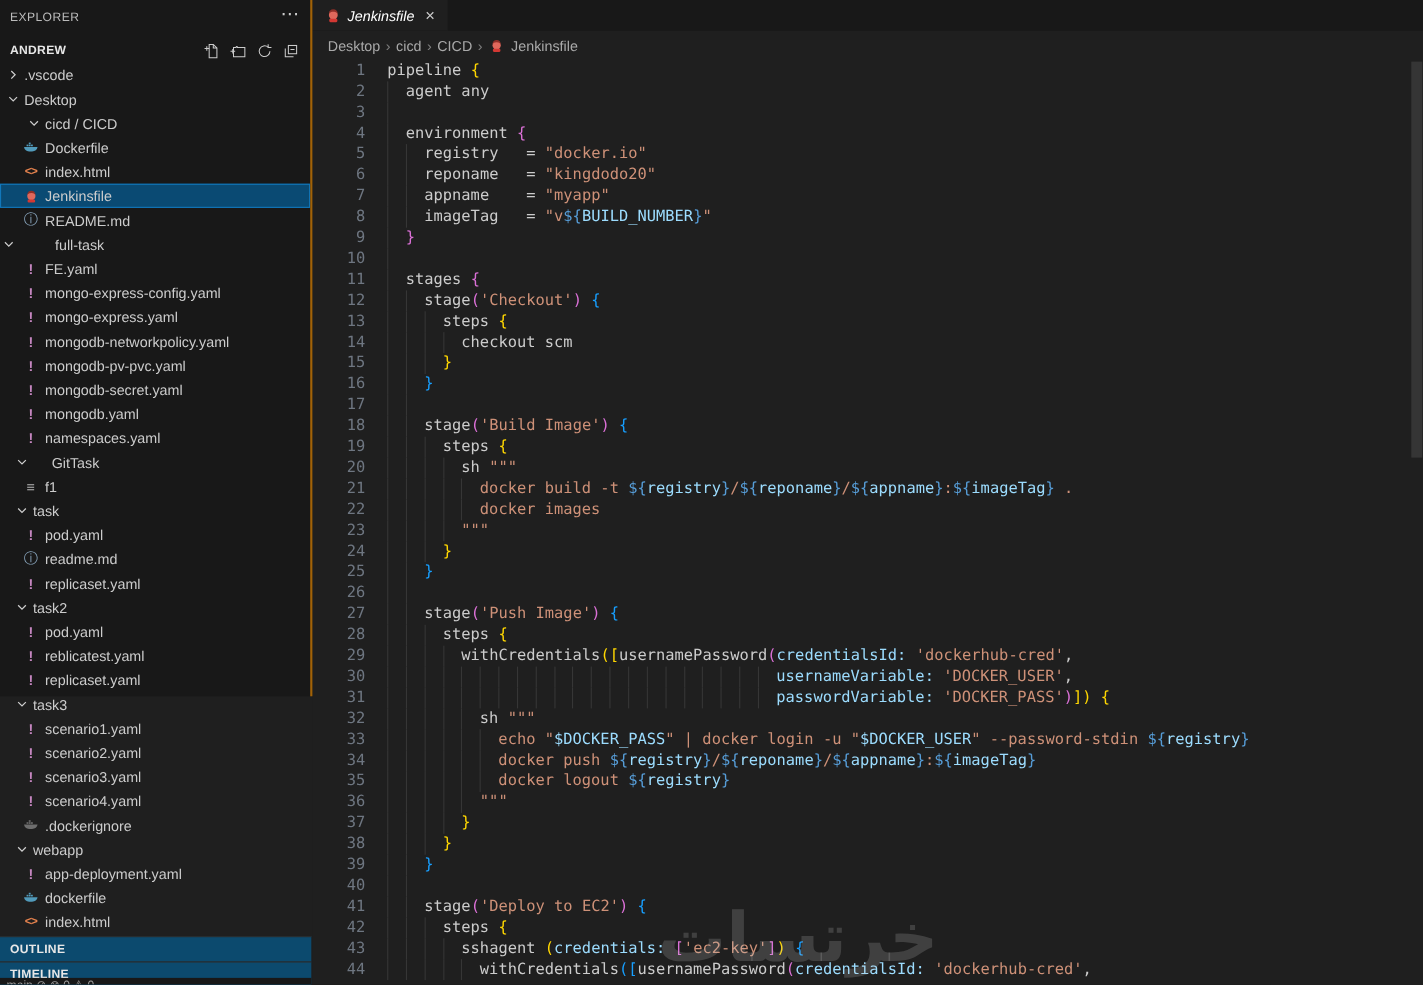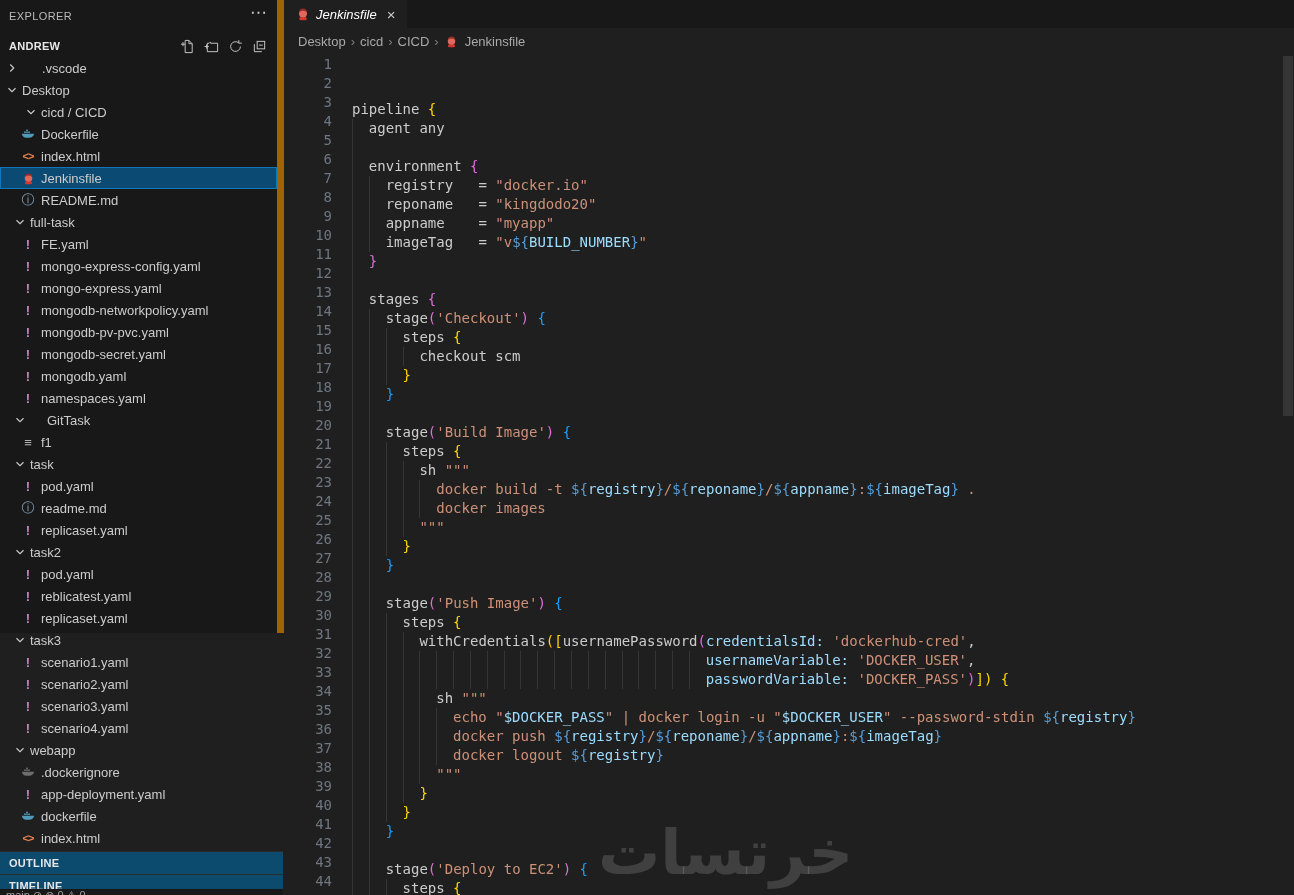--- a/index.html
+++ b/index.html
@@ -1,21 +1,21 @@
 <!DOCTYPE html>
 <html><head>
 <meta charset="utf-8">
 <style>
   * { margin:0; padding:0; box-sizing:border-box; }
   html,body { width:1294px; height:895px; overflow:hidden; }
   body { background:#1f1f1f; font-family:"Liberation Sans",sans-serif; color:#cccccc; position:relative; }
 
   
   #sidebar { position:absolute; left:0; top:0; width:284px; height:633px;
-             background:#181818; border-right:7px solid #a16207; z-index:2; }
+             background:#181818; border-right:2px solid #a16207; z-index:2; }
   .ex-title { height:35px; padding:10px 8px 0 9px; font-size:11px; color:#bbbbbb; letter-spacing:.4px; position:relative; }
   .ex-ellipsis { position:absolute; right:10px; top:2px; font-size:17px; color:#cccccc; cursor:pointer; }
   .sec-head { height:22px; display:flex; align-items:center; padding-left:9px; font-size:11px; font-weight:bold;
               color:#e7e7e7; letter-spacing:.3px; }
   .sec-actions { margin-left:auto; display:flex; align-items:center; gap:8px; padding-right:10px; }
   .sec-actions span { width:16px; height:16px; display:inline-flex; align-items:center; justify-content:center; cursor:pointer; }
   #tree { height:795px; overflow:hidden; }
   .trow { display:flex; align-items:center; height:22px; font-size:13px; color:#cccccc;
           white-space:nowrap; cursor:pointer; }
   .trow.sel { background:#0a4a73; outline:1px solid #1177bb; outline-offset:-1px; }
@@ -35,21 +35,21 @@
   #tabbar { height:28px; background:#181818; display:flex; }
   .tab { display:flex; align-items:center; gap:6px; padding:0 12px; background:#1f1f1f; height:28px; cursor:pointer; }
   .tab-label { font-size:13px; font-style:italic; color:#ffffff; }
   .tab-close { color:#cccccc; font-size:15px; margin-left:4px; cursor:pointer; }
   #breadcrumb { height:27px; display:flex; align-items:center; padding-left:14px; font-size:13px; color:#a9a9a9; gap:5px; }
   .crumb { cursor:pointer; }
   .crumb-sep { color:#7f7f7f; }
   #code { position:absolute; left:0; top:55px; right:0; bottom:0; overflow:hidden; }
   .cl { display:flex; height:19px; font-family:"DejaVu Sans Mono",monospace; font-size:14px; line-height:19px; }
   .cl .gut { flex:0 0 68px; width:68px; padding-right:20px; text-align:right; color:#6e7681; }
-  .cl .ct { white-space:pre;margin-top:45px; }
+  .cl .ct { white-space:pre; }
   .ig { display:inline-block; width:2ch; height:19px; border-left:1px solid #363636; vertical-align:top; }
   .c-d{color:#cccccc} .c-s{color:#ce9178} .c-v{color:#9cdcfe} .c-b{color:#569cd6}
   .c-g{color:#ffd700} .c-o{color:#da70d6} .c-u{color:#179fff}
   #scrollbar { position:absolute; right:1px; top:56px; width:10px; height:360px;
                background:rgba(121,121,121,.25); border-radius:0; }
   #watermark { position:absolute; left:598px; top:816px; z-index:5; pointer-events:none;
                font-family:"DejaVu Sans",sans-serif; font-size:62px; font-weight:bold;
                color:rgba(200,200,200,.20); letter-spacing:1px; }
   svg { display:block; }
 </style>
@@ -84,21 +84,21 @@
       <span>
           <svg width="15" height="15" viewBox="0 0 16 16" fill="none" stroke="#cccccc">
             <rect x="5.5" y="2.5" width="8" height="8"></rect>
             <path d="M2.5 5.5v8h8"></path>
             <path d="M7.5 6.5h4"></path>
           </svg>
         </span>
     </span>
   </div>
   <div id="tree">
-      <div class="trow" style="padding-left: 4px; gap: 20px;">
+      <div class="trow" style="padding-left: 4px;">
         <span class="chev">
           <svg width="14" height="14" viewBox="0 0 16 16">
             <path d="M6 4l4 4-4 4" fill="none" stroke="#cccccc" stroke-width="1.3"></path>
           </svg>
         </span>
         <span>.vscode</span>
       </div>
       <div class="trow" style="padding-left: 4px;">
         <span class="chev">
           <svg width="14" height="14" viewBox="0 0 16 16">
@@ -140,21 +140,21 @@
             <path d="M3.4 6.5c0-3.2 2-4.8 4.6-4.8s4.6 1.6 4.6 4.8c0 0-1.2-2.2-4.6-2.2S3.4 6.5 3.4 6.5z" fill="#8f2f28"></path>
             <rect x="3.8" y="11.6" width="8.4" height="3.4" rx="1.2" fill="#d33833"></rect>
           </svg>
         </span>
         <span>Jenkinsfile</span>
       </div>
       <div class="trow" style="padding-left: 20px;">
         <span class="tico" style="color: rgb(133, 160, 183); font-size: 13px;">ⓘ</span>
         <span>README.md</span>
       </div>
-      <div class="trow" style="padding-left: 12px;">
+      <div class="trow" style=" gap: 32px;">
         <span class="chev">
           <svg width="14" height="14" viewBox="0 0 16 16">
             <path d="M4 6l4 4 4-4" fill="none" stroke="#cccccc" stroke-width="1.3"></path>
           </svg>
         </span>
         <span>full-task</span>
       </div>
       <div class="trow" style="padding-left: 20px;">
         <span class="tico" style="color: rgb(197, 134, 192); font-weight: bold; font-size: 13px;">!</span>
         <span>FE.yaml</span>
@@ -255,42 +255,42 @@
         <span class="tico" style="color: rgb(197, 134, 192); font-weight: bold; font-size: 13px;">!</span>
         <span>scenario2.yaml</span>
       </div>
       <div class="trow" style="padding-left: 20px;">
         <span class="tico" style="color: rgb(197, 134, 192); font-weight: bold; font-size: 13px;">!</span>
         <span>scenario3.yaml</span>
       </div>
       <div class="trow" style="padding-left: 20px;">
         <span class="tico" style="color: rgb(197, 134, 192); font-weight: bold; font-size: 13px;">!</span>
         <span>scenario4.yaml</span>
-      </div>
-      <div class="trow" style="padding-left: 12px;">
-        <span class="chev">
-          <svg width="14" height="14" viewBox="0 0 16 16">
-            <path d="M4 6l4 4 4-4" fill="none" stroke="#cccccc" stroke-width="1.3"></path>
-          </svg>
-        </span>
-        <span>webapp</span>
       </div>
       <div class="trow" style="padding-left: 20px;">
         <span class="tico">
           <svg width="14" height="14" viewBox="0 0 16 16">
             <g fill="#6d6d6d">
               <rect x="3.6" y="5.1" width="1.9" height="1.7"></rect>
               <rect x="5.9" y="5.1" width="1.9" height="1.7"></rect>
               <rect x="8.2" y="5.1" width="1.9" height="1.7"></rect>
               <rect x="5.9" y="3" width="1.9" height="1.7"></rect>
               <path d="M1 7.6h14c-.3 2.6-2.6 4.6-5.6 4.6H6.2C3 12.2 1.2 10 1 7.6z"></path>
             </g>
           </svg>
         </span>
         <span>.dockerignore</span>
+      </div>
+      <div class="trow" style="padding-left: 12px;">
+        <span class="chev">
+          <svg width="14" height="14" viewBox="0 0 16 16">
+            <path d="M4 6l4 4 4-4" fill="none" stroke="#cccccc" stroke-width="1.3"></path>
+          </svg>
+        </span>
+        <span>webapp</span>
       </div>
       <div class="trow" style="padding-left: 20px;">
         <span class="tico" style="color: rgb(197, 134, 192); font-weight: bold; font-size: 13px;">!</span>
         <span>app-deployment.yaml</span>
       </div>
       <div class="trow" style="padding-left: 20px;">
         <span class="tico">
           <svg width="14" height="14" viewBox="0 0 16 16">
             <g fill="#519aba">
               <rect x="3.6" y="5.1" width="1.9" height="1.7"></rect>

